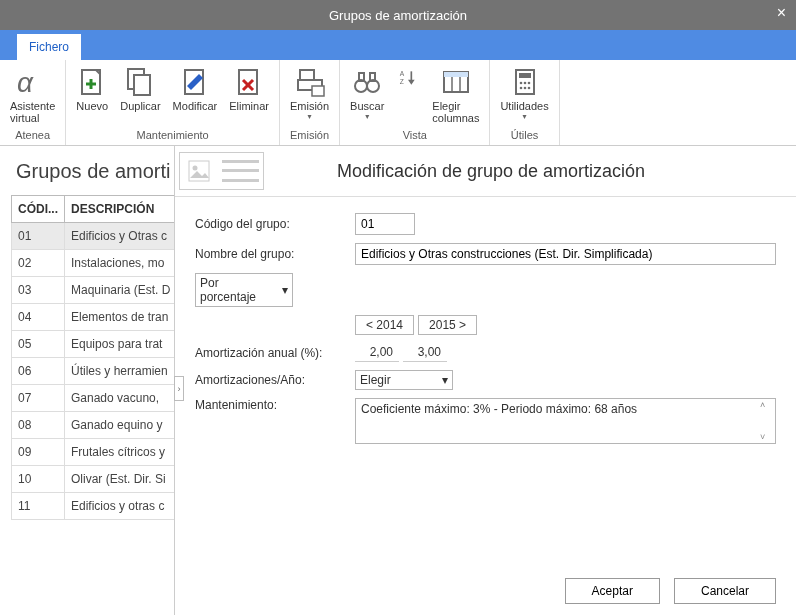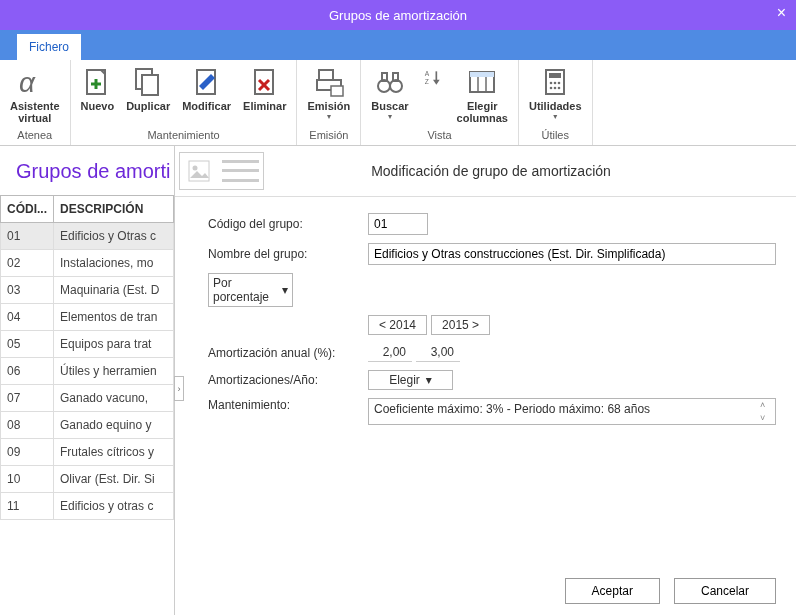--- a/index.html
+++ b/index.html
@@ -1,56 +1,56 @@
 <!DOCTYPE html>
 <html><head>
 <meta charset="utf-8">
 <style>
   * { box-sizing: border-box; font-family: "Segoe UI", Tahoma, sans-serif; }
   html, body { margin: 0; padding: 0; width: 796px; height: 615px; background: #fff; overflow: hidden; }
-  .titlebar { height: 30px; background: #8b5cf6; color: #fff; display: flex; align-items: center; justify-content: center; position: relative; font-size: 13px; }
+  .titlebar { height: 30px; background: #737373; color: #fff; display: flex; align-items: center; justify-content: center; position: relative; font-size: 13px; }
   .titlebar .close { position: absolute; right: 10px; top: 4px; font-size: 16px; cursor: pointer; }
   .tabs { height: 30px; background: #4f8be3; display: flex; align-items: flex-end; padding-left: 17px; }
   .tab { background: #fff; color: #1f60c7; font-size: 12px; padding: 6px 12px 6px 12px; border-radius: 0; cursor: pointer; }
   .ribbon { height: 86px; background: #fff; border-bottom: 1px solid #ccc; display: flex; }
   .rgroup { display: flex; flex-direction: column; align-items: center; border-right: 1px solid #ddd; padding: 2px 4px; }
   .rgroup-items { display: flex; flex: 1; align-items: flex-start; }
   .rgroup-label { font-size: 11px; color: #595959; padding-bottom: 2px; text-align: center; width: 100%; }
   .ritem { display: flex; flex-direction: column; align-items: center; justify-content: flex-start; padding: 4px 6px 0 6px; cursor: pointer; }
   .ritem .ic { width: 32px; height: 32px; display: flex; align-items: center; justify-content: center; margin-bottom: 2px; }
   .ritem .ic svg { width: 32px; height: 32px; }
-  .ritem .lbl { font-size: 11px; color: #383838; text-align: center; line-height: 12px; max-width: 60px; font-weight: bold; }
+  .ritem .lbl { font-size: 11px; color: #383838; line-height: 12px; max-width: 60px; }
   .ritem.small .ic { width: 24px; height: 24px; }
   .ritem.small .ic svg { width: 20px; height: 20px; }
   .body { display: flex; height: calc(615px - 30px - 30px - 86px); position: relative; }
   .leftpane { width: 175px; border-right: 1px solid #ccc; overflow: hidden; }
-  .lp-title { font-size: 20px; color: #6d28d9; padding: 14px 8px 12px 16px; white-space: nowrap; overflow: hidden; }
-  table.grid { border-collapse: collapse; width: 100%; font-size: 12px; }
+  .lp-title { font-size: 20px; color: #404040; padding: 14px 8px 12px 16px; white-space: nowrap; overflow: hidden; }
+  table.grid { border-collapse: collapse; width: 100%; font-size: 12px; margin-left: 11px; }
   table.grid th { text-align: left; font-weight: 600; color: #333; border: 1px solid #bbb; padding: 6px 6px; background: #fff; }
   table.grid td { border: 1px solid #ddd; padding: 6px 6px; color: #444; white-space: nowrap; overflow: hidden; }
   table.grid tr.sel td { background: #eaeaea; }
   .rightpane { flex: 1; display: flex; flex-direction: column; position: relative; }
   .rp-header { display: flex; align-items: center; padding: 6px 8px 6px 4px; border-bottom: 1px solid #ddd; }
   .rp-header .thumb { width: 85px; height: 38px; border: 1px solid #ccc; margin-right: 10px; display:flex; }
   .rp-header .thumb .left-thumb { flex:1; display:flex; align-items:center; justify-content:center; }
   .rp-header .thumb .right-thumb { flex:1; display:flex; flex-direction:column; justify-content:space-around; padding:4px 4px; }
   .rp-header .thumb .bar { height:3px; background:#ccc; }
-  .rp-header .rp-title { flex: 1; text-align: center; font-size: 14px; color: #333; padding-right: 80px; }
-  .form { padding: 16px 20px 0 20px; font-size: 12px; color: #333; margin-left: 13px; }
+  .rp-header .rp-title { flex: 1; text-align: center; font-size: 18px; color: #333; padding-right: 80px; }
+  .form { padding: 16px 20px 0 20px; font-size: 12px; color: #333; }
   .frow { display: flex; align-items: center; margin-bottom: 8px; }
   .frow .flabel { width: 160px; }
   .ftext { border: 1px solid #b5b5b5; padding: 3px 5px; font-size: 12px; background: #fff; }
   .ftext.small { width: 60px; }
   .ftext.full { flex: 1; }
-  .fselect { border: 1px solid #b5b5b5; padding: 2px 4px; font-size: 12px; display:flex; align-items:center; gap:6px; width: 85px; justify-content: center; cursor:pointer; }
+  .fselect { border: 1px solid #b5b5b5; padding: 2px 4px; font-size: 12px; display:flex; align-items:center; gap:6px; width: 98px; justify-content: space-between; cursor:pointer; }
   .year-btns { display:flex; gap:4px; }
   .ybtn { border:1px solid #b5b5b5; padding:2px 10px; font-size:12px; cursor:pointer; background:#fff; }
   .yearvals { display:flex; gap:4px; }
   .yval { width:44px; text-align:right; padding:2px 6px; border-bottom:1px solid #ccc; font-size:12px; }
-  .obs { border:1px solid #b5b5b5; flex:1; height:27px; padding:3px 5px; font-size:12px; position:relative; }
+  .obs { border:1px solid #b5b5b5; flex:1; height:46px; padding:3px 5px; font-size:12px; position:relative; }
   .obs .scroll { position:absolute; right:1px; top:1px; bottom:1px; width:14px; display:flex; flex-direction:column; justify-content:space-between; color:#888; font-size:9px; }
   .expander { position:absolute; left:-1px; top:230px; width:10px; height:25px; border:1px solid #bbb; background:#fff; display:flex; align-items:center; justify-content:center; font-size:9px; color:#666; cursor:pointer; }
   .footer { position:absolute; bottom:0; left:0; right:0; height:48px; display:flex; align-items:center; justify-content:flex-end; gap:14px; padding-right:20px; }
   .btn { border:1px solid #999; background:#fff; padding:5px 26px; font-size:12px; cursor:pointer; }
   .obs-root { align-items: flex-start; }
 </style>
 </head>
 <body>
 
 <div class="titlebar">

